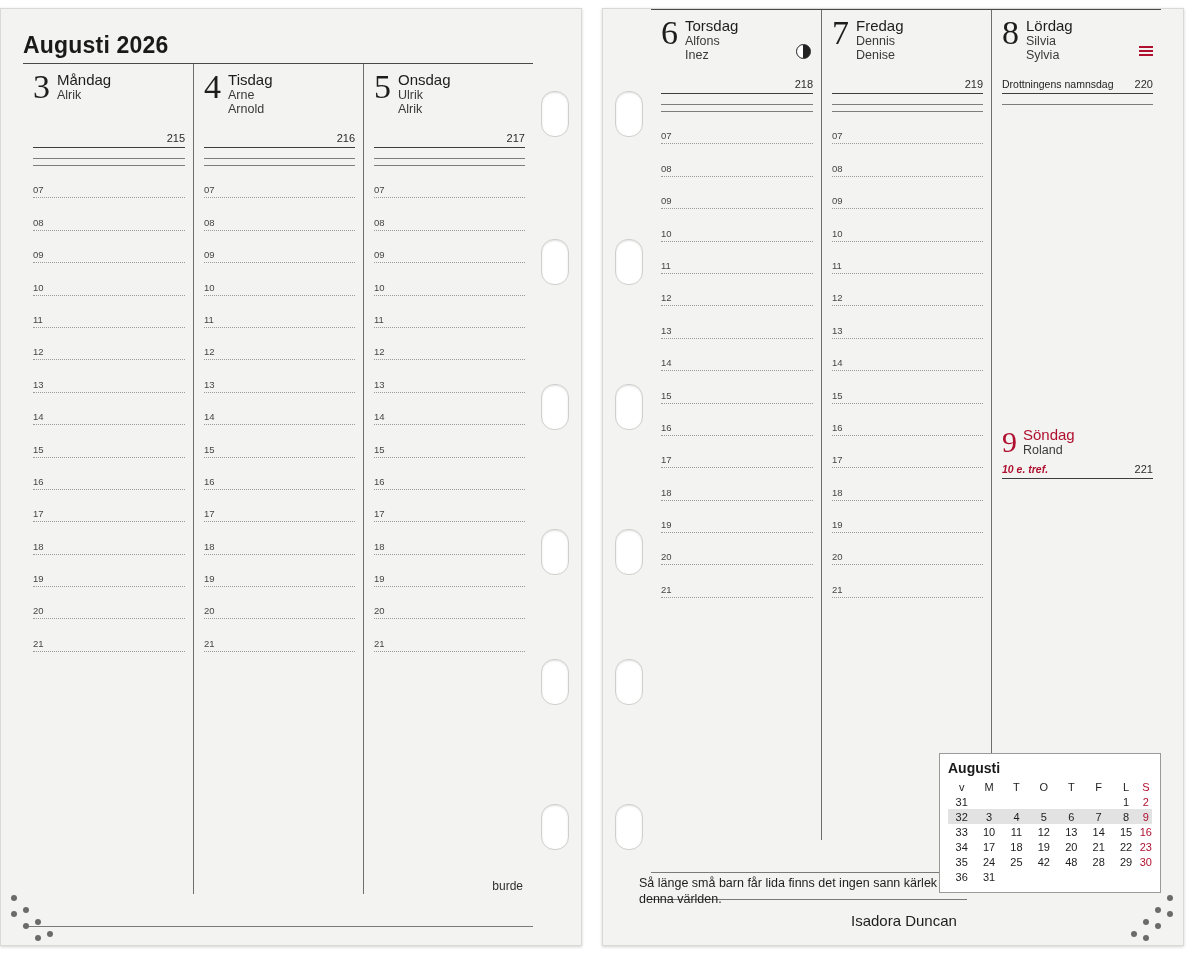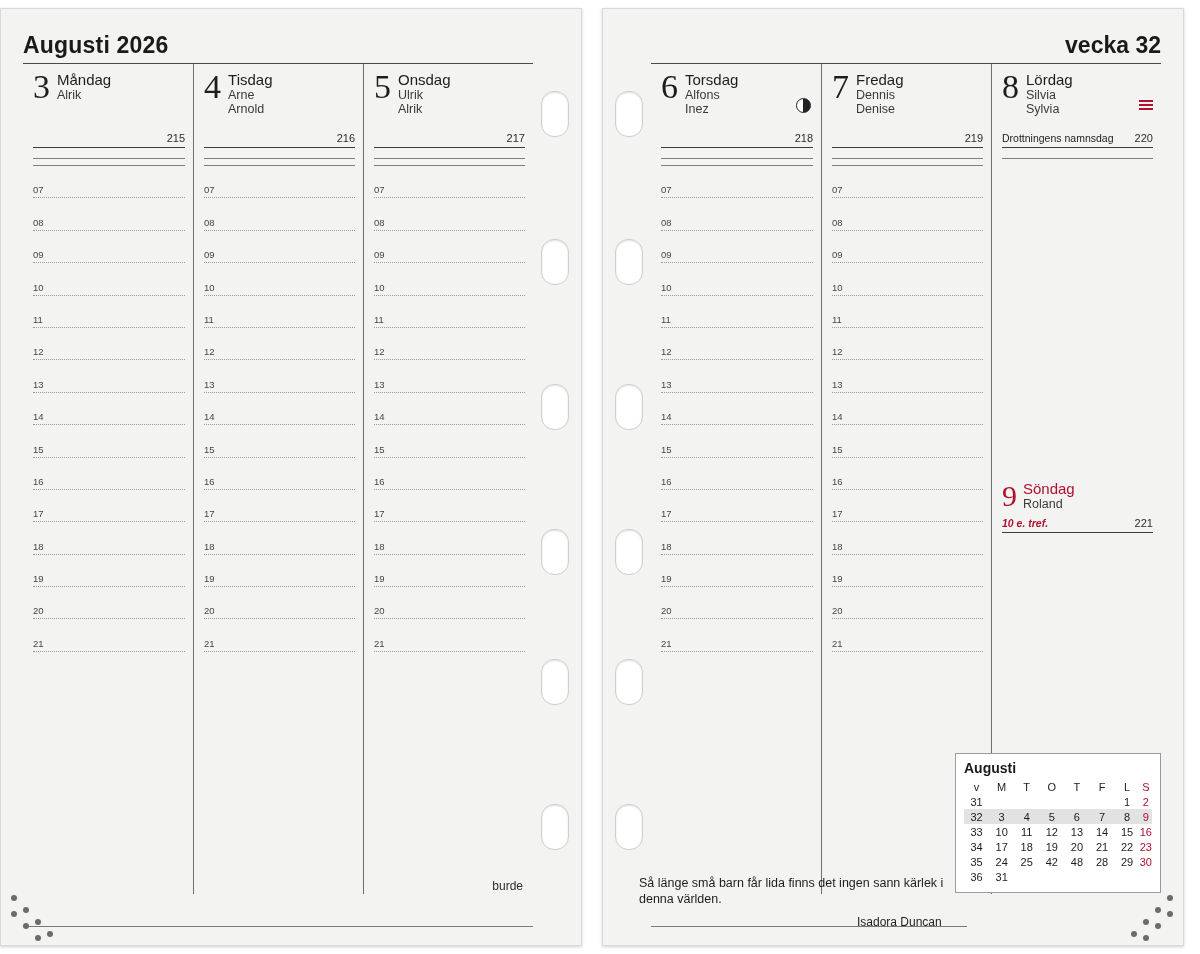--- a/index.html
+++ b/index.html
@@ -226,32 +226,32 @@
     position: absolute;
     left: 36px;
     bottom: 38px;
     width: 320px;
     font-size: 12.5px;
     line-height: 16px;
     color: #1d1d1d;
   }
   .quote-author {
     position: absolute;
-    left: 254px;
+    left: 248px;
     bottom: 16px;
-    font-size: 12px;
+    font-size: 15px;
     color: #1d1d1d;
   }
 
   
   .minical {
     position: absolute;
     right: 22px;
     bottom: 52px;
-    width: 206px;
+    width: 222px;
     background: #ffffff;
     border: 1px solid #9a9a9a;
     padding: 6px 8px 8px 8px;
     box-sizing: border-box;
   }
   .minical h4 {
     margin: 0 0 4px 0;
     font-size: 14px;
     font-weight: bold;
     color: #1a1a1a;
@@ -523,23 +523,20 @@
 
   <div class="page page-right">
     <div class="hole h1"></div>
     <div class="hole h2"></div>
     <div class="hole h3"></div>
     <div class="hole h4"></div>
     <div class="hole h5"></div>
     <div class="hole h6"></div>
 
     <div class="inner">
-      <div class="title-row">
-        <div class="week-title">vecka 32</div>
-      </div>
       <div class="header-rule"></div>
 
       <div class="cols">
 
         <div class="col col-pad" style="width:33.34%">
           <div class="dayhead">
             <div class="daynum">6</div>
             <div>
               <div class="dayname">Torsdag</div>
               <div class="names">Alfons</div>

